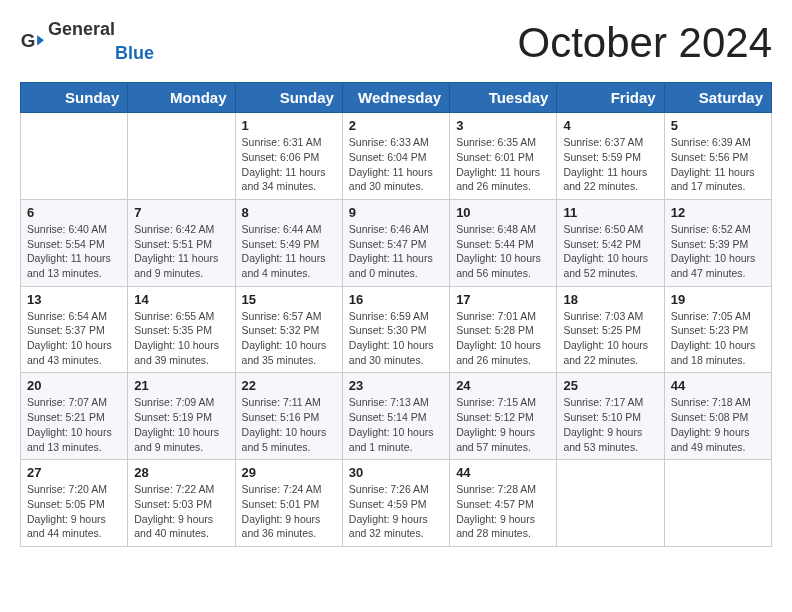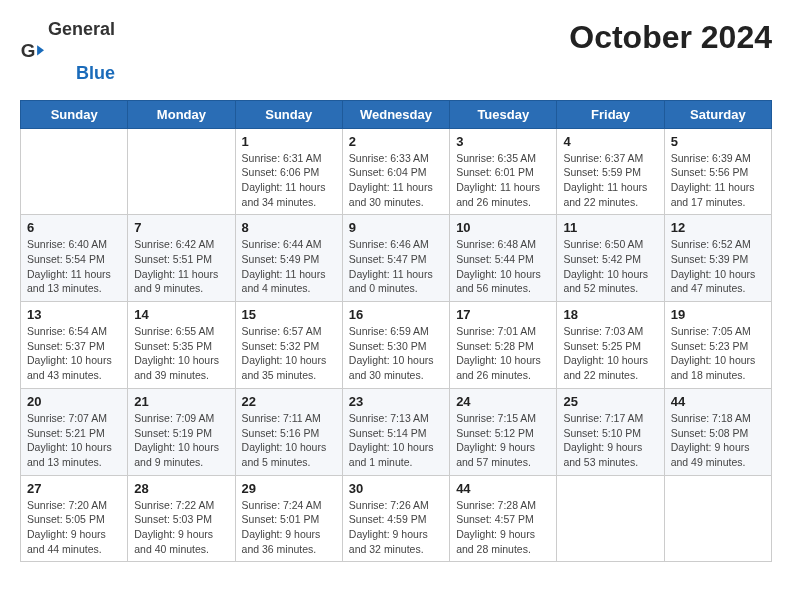--- a/index.html
+++ b/index.html
@@ -35,40 +35,40 @@
       margin-top: 24px;
     }
     .logo-icon {
       width: 24px;
       height: 24px;
     }
     .title-block {
       text-align: right;
     }
     .month-title {
-      font-size: 32px;
-      font-weight: bold;
+      font-size: 42px;
+      font-weight: normal;
       color: #222;
       line-height: 1.1;
     }
     .location {
       font-size: 16px;
       color: #555;
     }
     .calendar {
       width: 100%;
       border-collapse: collapse;
       font-size: 11px;
     }
     .calendar th {
       background-color: #2a6db5;
       color: #fff;
-      text-align: center;
+      text-align: right;
       padding: 6px 8px;
-      font-size: 13px;
+      font-size: 15px;
       font-weight: bold;
       border: 1px solid #1e5a9a;
     }
     .calendar td {
       border: 1px solid #ccc;
       vertical-align: top;
       padding: 5px 6px;
       width: 107px;
       min-height: 70px;
       background: #fff;
@@ -97,21 +97,21 @@
 
 <div class="header">
   <div class="logo">
     <svg class="logo-icon" viewBox="0 0 28 28" xmlns="http://www.w3.org/2000/svg">
       <rect x="0" y="0" width="28" height="28" fill="none"></rect>
 
       <text x="1" y="20" font-size="22" font-weight="bold" fill="#333" font-family="Arial">G</text>
 
       <polygon points="20,6 28,12 20,18" fill="#1a6bba"></polygon>
     </svg>
-    <div style="display:flex;flex-direction:column;line-height:1.1;text-align:right;">
+    <div style="display:flex;flex-direction:row;line-height:1.1;text-align:right;">
       <span class="logo-text-general">General</span>
       <span class="logo-text-blue">Blue</span>
     </div>
   </div>
   <div class="title-block">
     <div class="month-title">October 2024</div>
   </div>
 </div>
 
 <table class="calendar">

